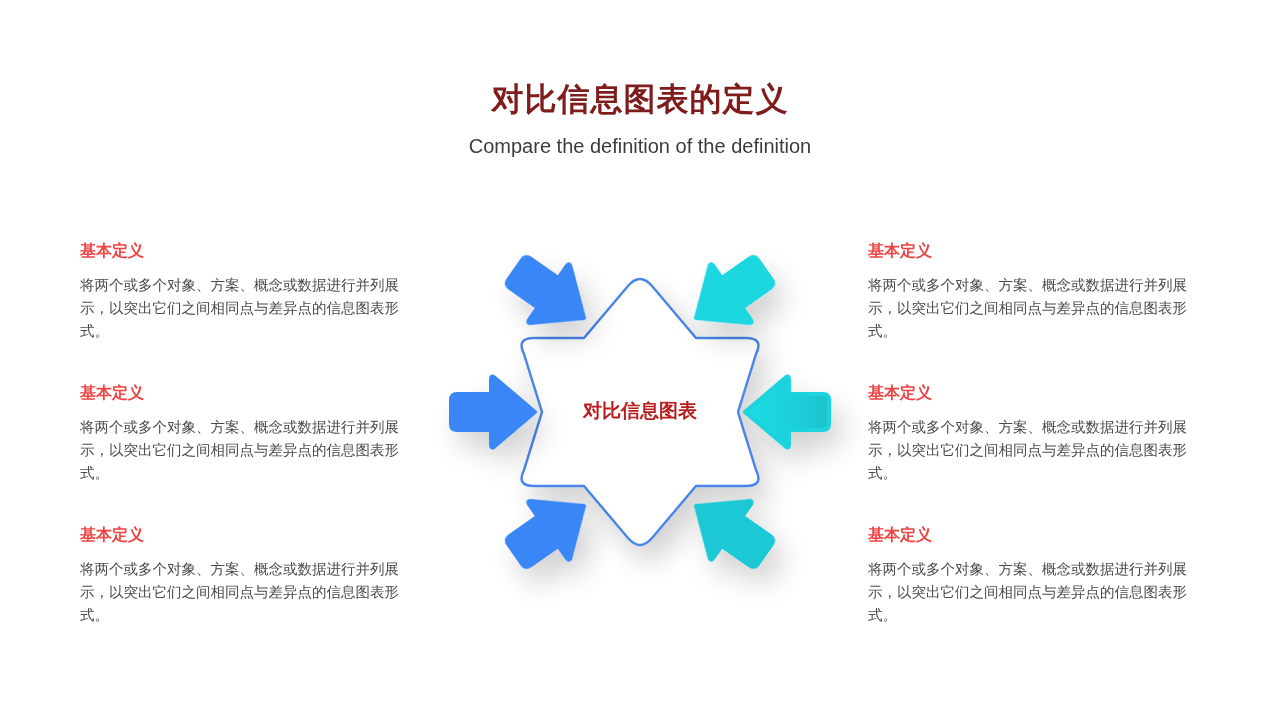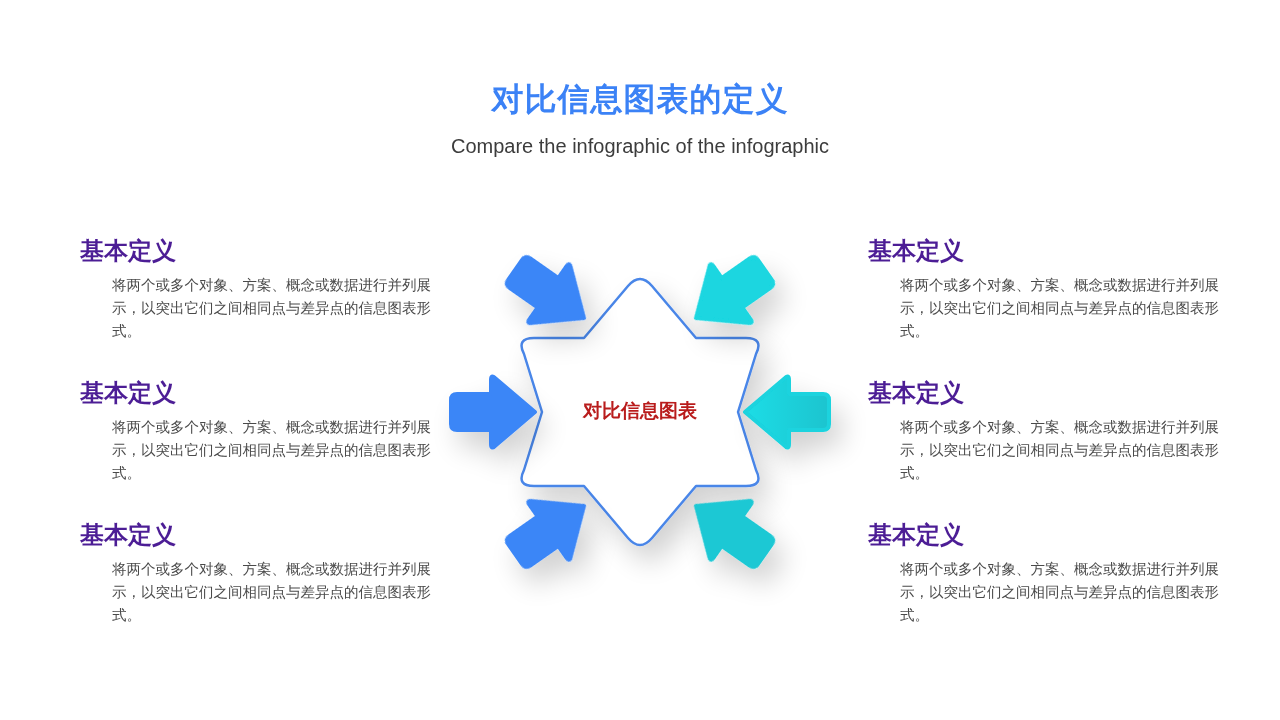--- a/index.html
+++ b/index.html
@@ -2,44 +2,44 @@
 <html><head>
 <meta charset="utf-8">
 <style>
   html, body { margin: 0; padding: 0; }
   body {
     width: 1280px; height: 720px; background: #ffffff; position: relative; overflow: hidden;
     font-family: "DejaVu Sans", "Liberation Sans", sans-serif;
   }
   .title {
     position: absolute; left: 0; width: 1280px; top: 78px; text-align: center;
-    font-size: 32px; font-weight: bold; color: #3b82f6; letter-spacing: 1px;
+    font-size: 32px; font-weight: bold; color: #7f1d1d; letter-spacing: 1px;
   }
   .subtitle {
     position: absolute; left: 0; width: 1280px; top: 135px; text-align: center;
     font-family: "Liberation Sans", sans-serif; font-size: 20px; color: #3c3c3c;
   }
   .block { position: absolute; width: 330px; }
   .block .heading {
-    font-size: 24px; font-weight: bold; color: #4c1d95; line-height: 30px; margin-bottom: 8px;
+    font-size: 16px; font-weight: bold; color: #ef4444; line-height: 30px; margin-bottom: 8px;
   }
   .block .desc {
-    font-size: 14.5px; color: #4a4a4a; line-height: 23px; width: 322px; margin-left: 32px;
+    font-size: 14.5px; color: #4a4a4a; line-height: 23px; width: 322px;
   }
   .diagram { position: absolute; left: 0; top: 0; width: 1280px; height: 720px; }
   .center-label {
     position: absolute; left: 540px; width: 200px; top: 398px; text-align: center;
     font-size: 19px; font-weight: bold; color: #b91c1c;
   }
 </style>
 </head>
 <body>
 
 <div class="title">对比信息图表的定义</div>
-<div class="subtitle">Compare the infographic of the infographic</div>
+<div class="subtitle">Compare the definition of the definition</div>
 
 <div class="block" style="left:80px; top:236px;">
   <div class="heading">基本定义</div>
   <div class="desc">将两个或多个对象、方案、概念或数据进行并列展示，以突出它们之间相同点与差异点的信息图表形式。</div>
 </div>
 <div class="block" style="left:80px; top:378px;">
   <div class="heading">基本定义</div>
   <div class="desc">将两个或多个对象、方案、概念或数据进行并列展示，以突出它们之间相同点与差异点的信息图表形式。</div>
 </div>
 <div class="block" style="left:80px; top:520px;">

